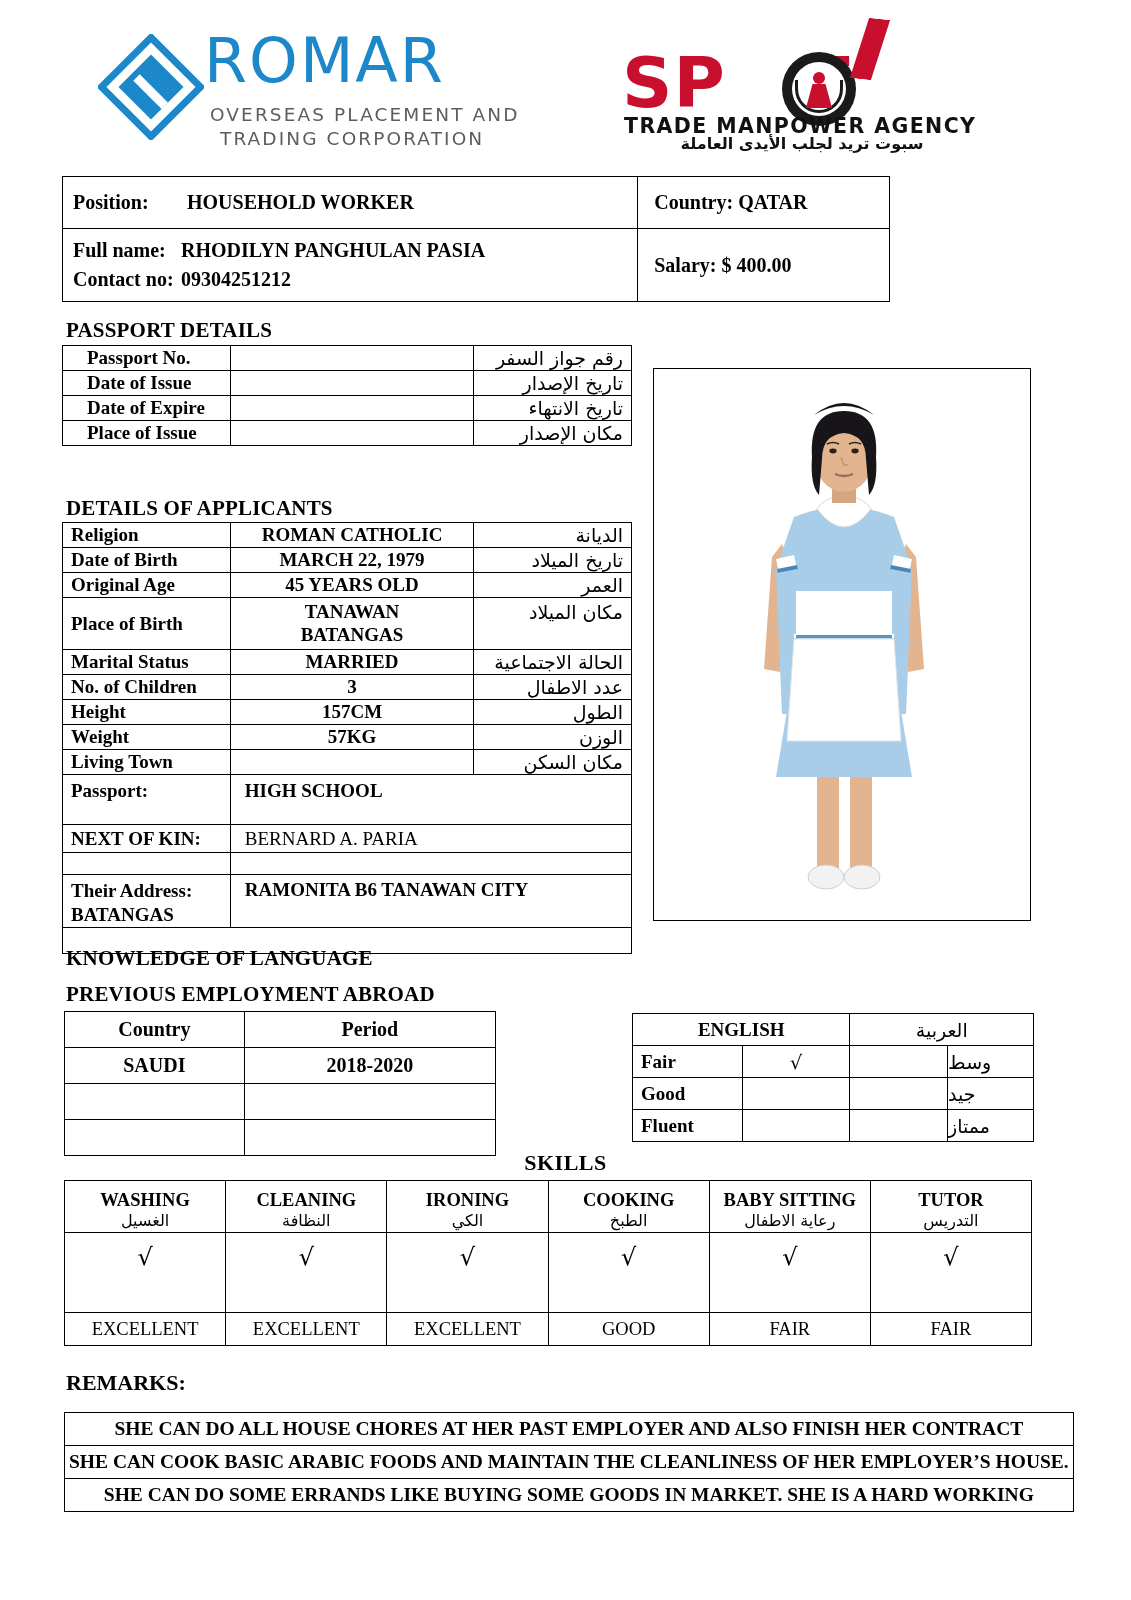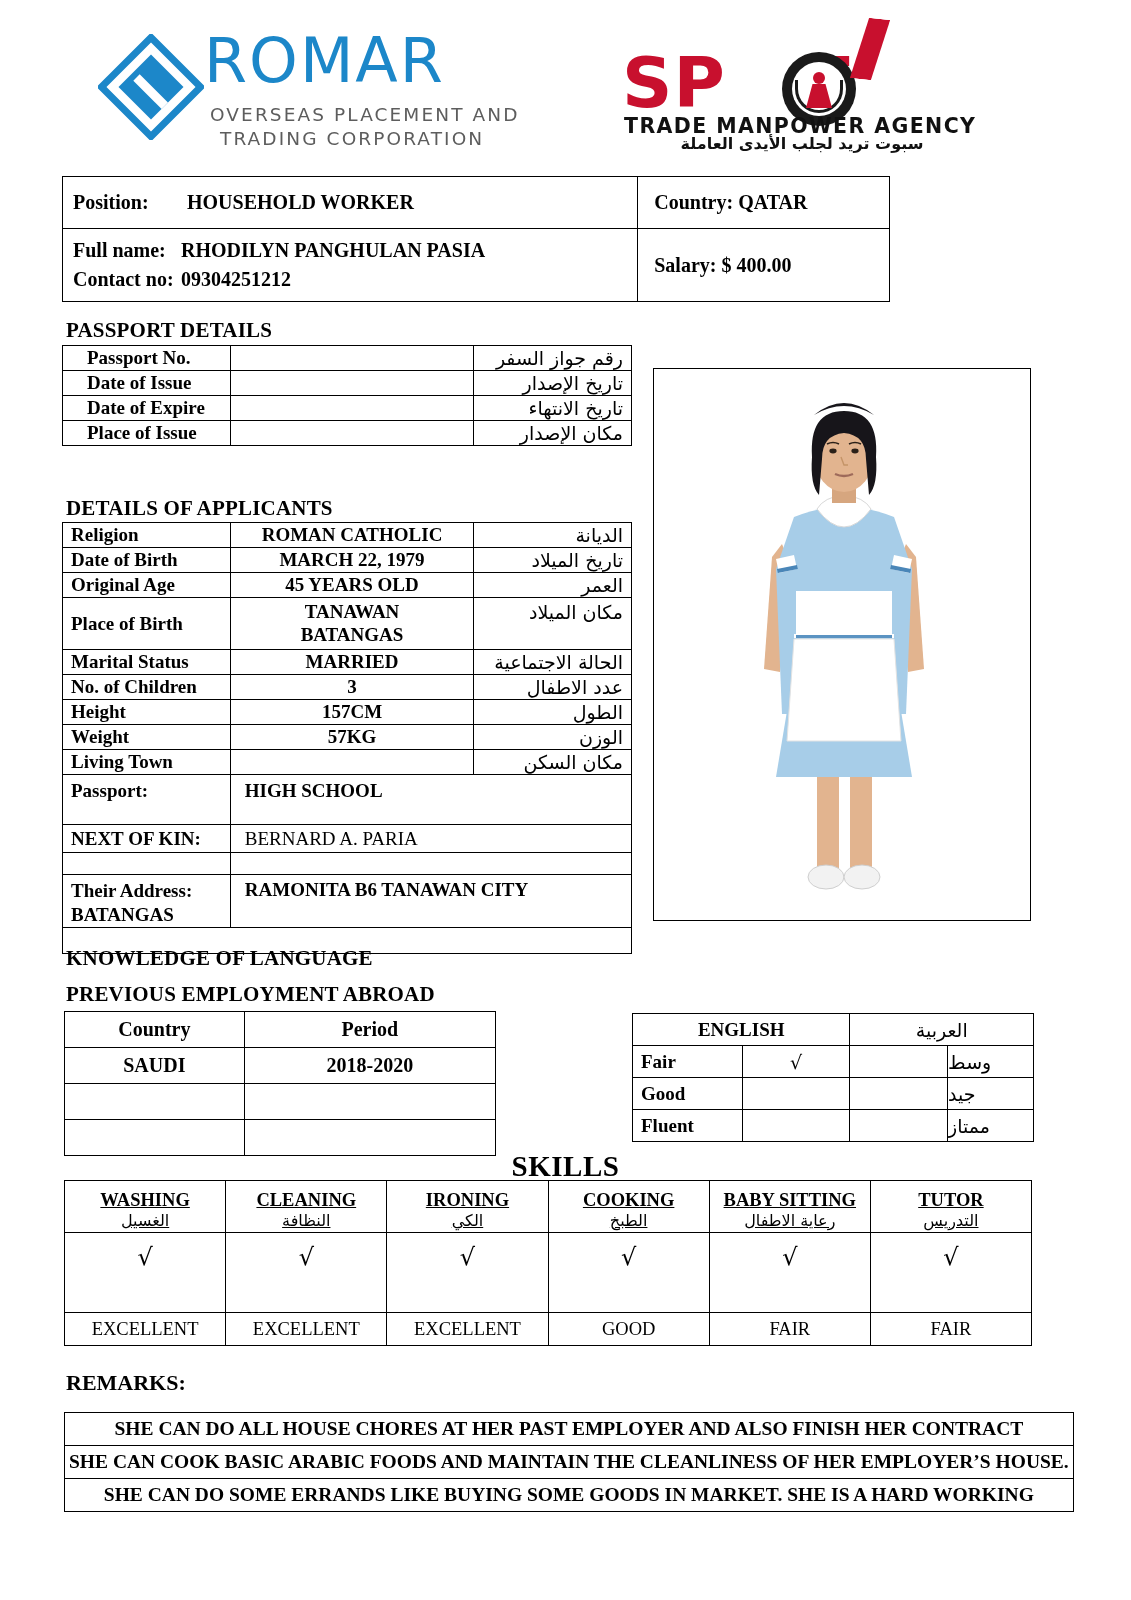--- a/index.html
+++ b/index.html
@@ -145,25 +145,25 @@
   .lg-en  { width: 110px; padding-left: 8px; font-weight: bold; }
   .lg-chk { width: 108px; text-align: center; font-size: 22px; font-family: "DejaVu Sans", sans-serif;}
   .lg-mid { width: 98px; }
   .lg-ar  { width: 86px; text-align: left; padding-right: 8px; }
   .lg-head-en { text-align: center; font-weight: bold; font-size: 21px; }
   .lg-head-ar { text-align: center; }
 
   
   .skills-title {
     position: absolute; left: 0; top: 1150px; width: 1131px; text-align: center;
-    font-size: 29px; font-weight: bold; letter-spacing: .5px;
+    font-size: 22px; font-weight: bold; letter-spacing: .5px;
   }
   .skillstbl { position: absolute; left: 64px; top: 1180px; width: 968px; }
   .skillstbl td { width: 161.3px; text-align: center; }
-  .sk-head { height: 52px; padding-top: 6px; text-decoration: underline; }
+  .sk-head { height: 52px; padding-top: 6px; }
   .sk-en { font-size: 18.5px; font-weight: bold; display: block; }
   .sk-ar { font-size: 16px; display: block; direction: rtl; font-family: "DejaVu Sans", sans-serif; }
   .sk-chk { height: 80px; font-size: 24px; vertical-align: top; padding-top: 10px; font-family: "DejaVu Sans", sans-serif; }
   .sk-rate { height: 33px; font-size: 18.5px; }
 
   
   .remarks-h { position: absolute; left: 66px; top: 1370px; font-size: 22px; font-weight: bold; }
   .remarkstbl { position: absolute; left: 64px; top: 1412px; width: 968px; }
   .remarkstbl td {
     height: 33px; text-align: center; font-size: 19.5px; font-weight: bold;

